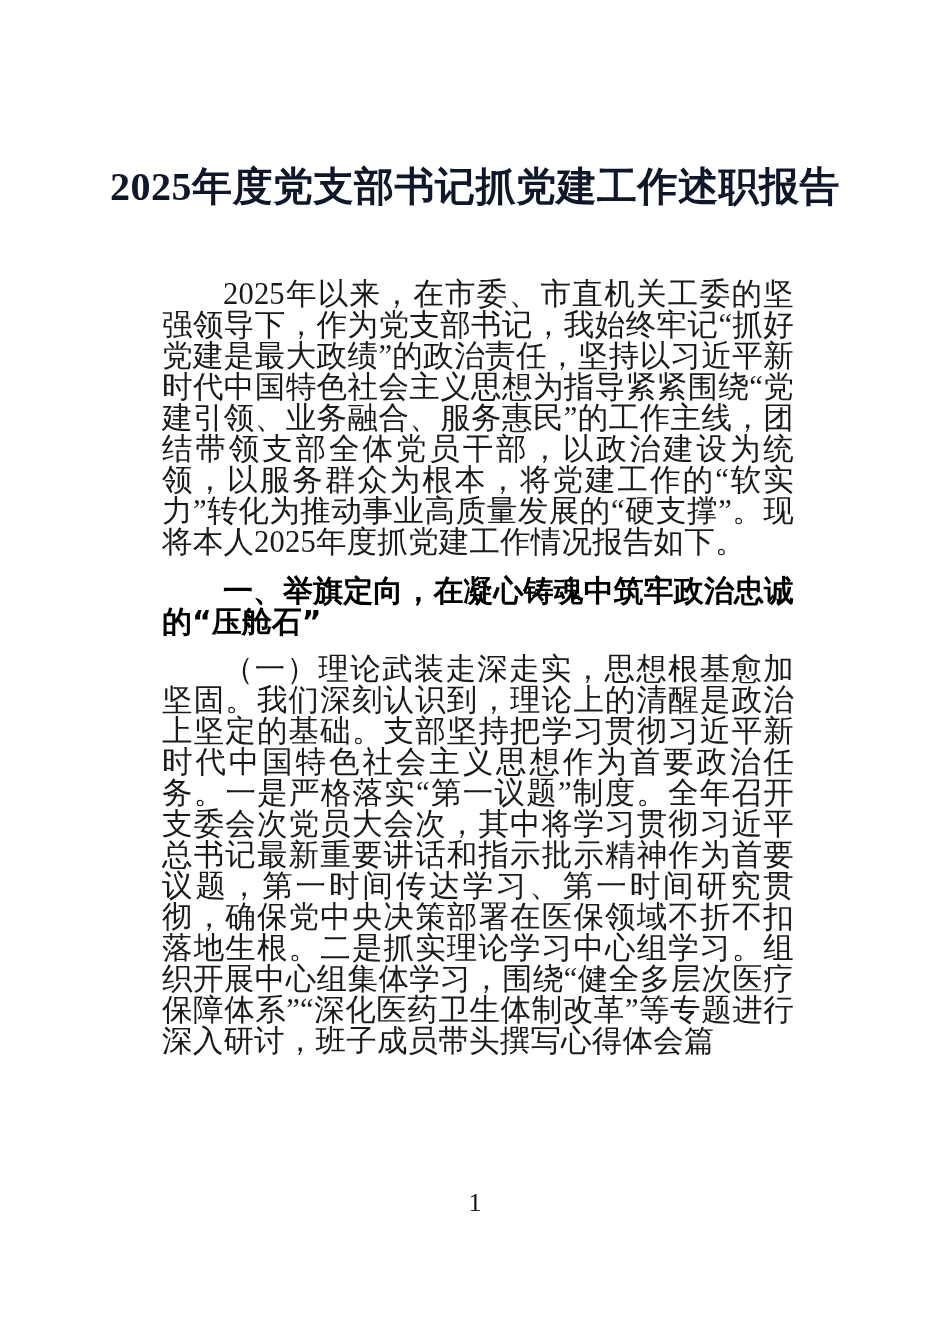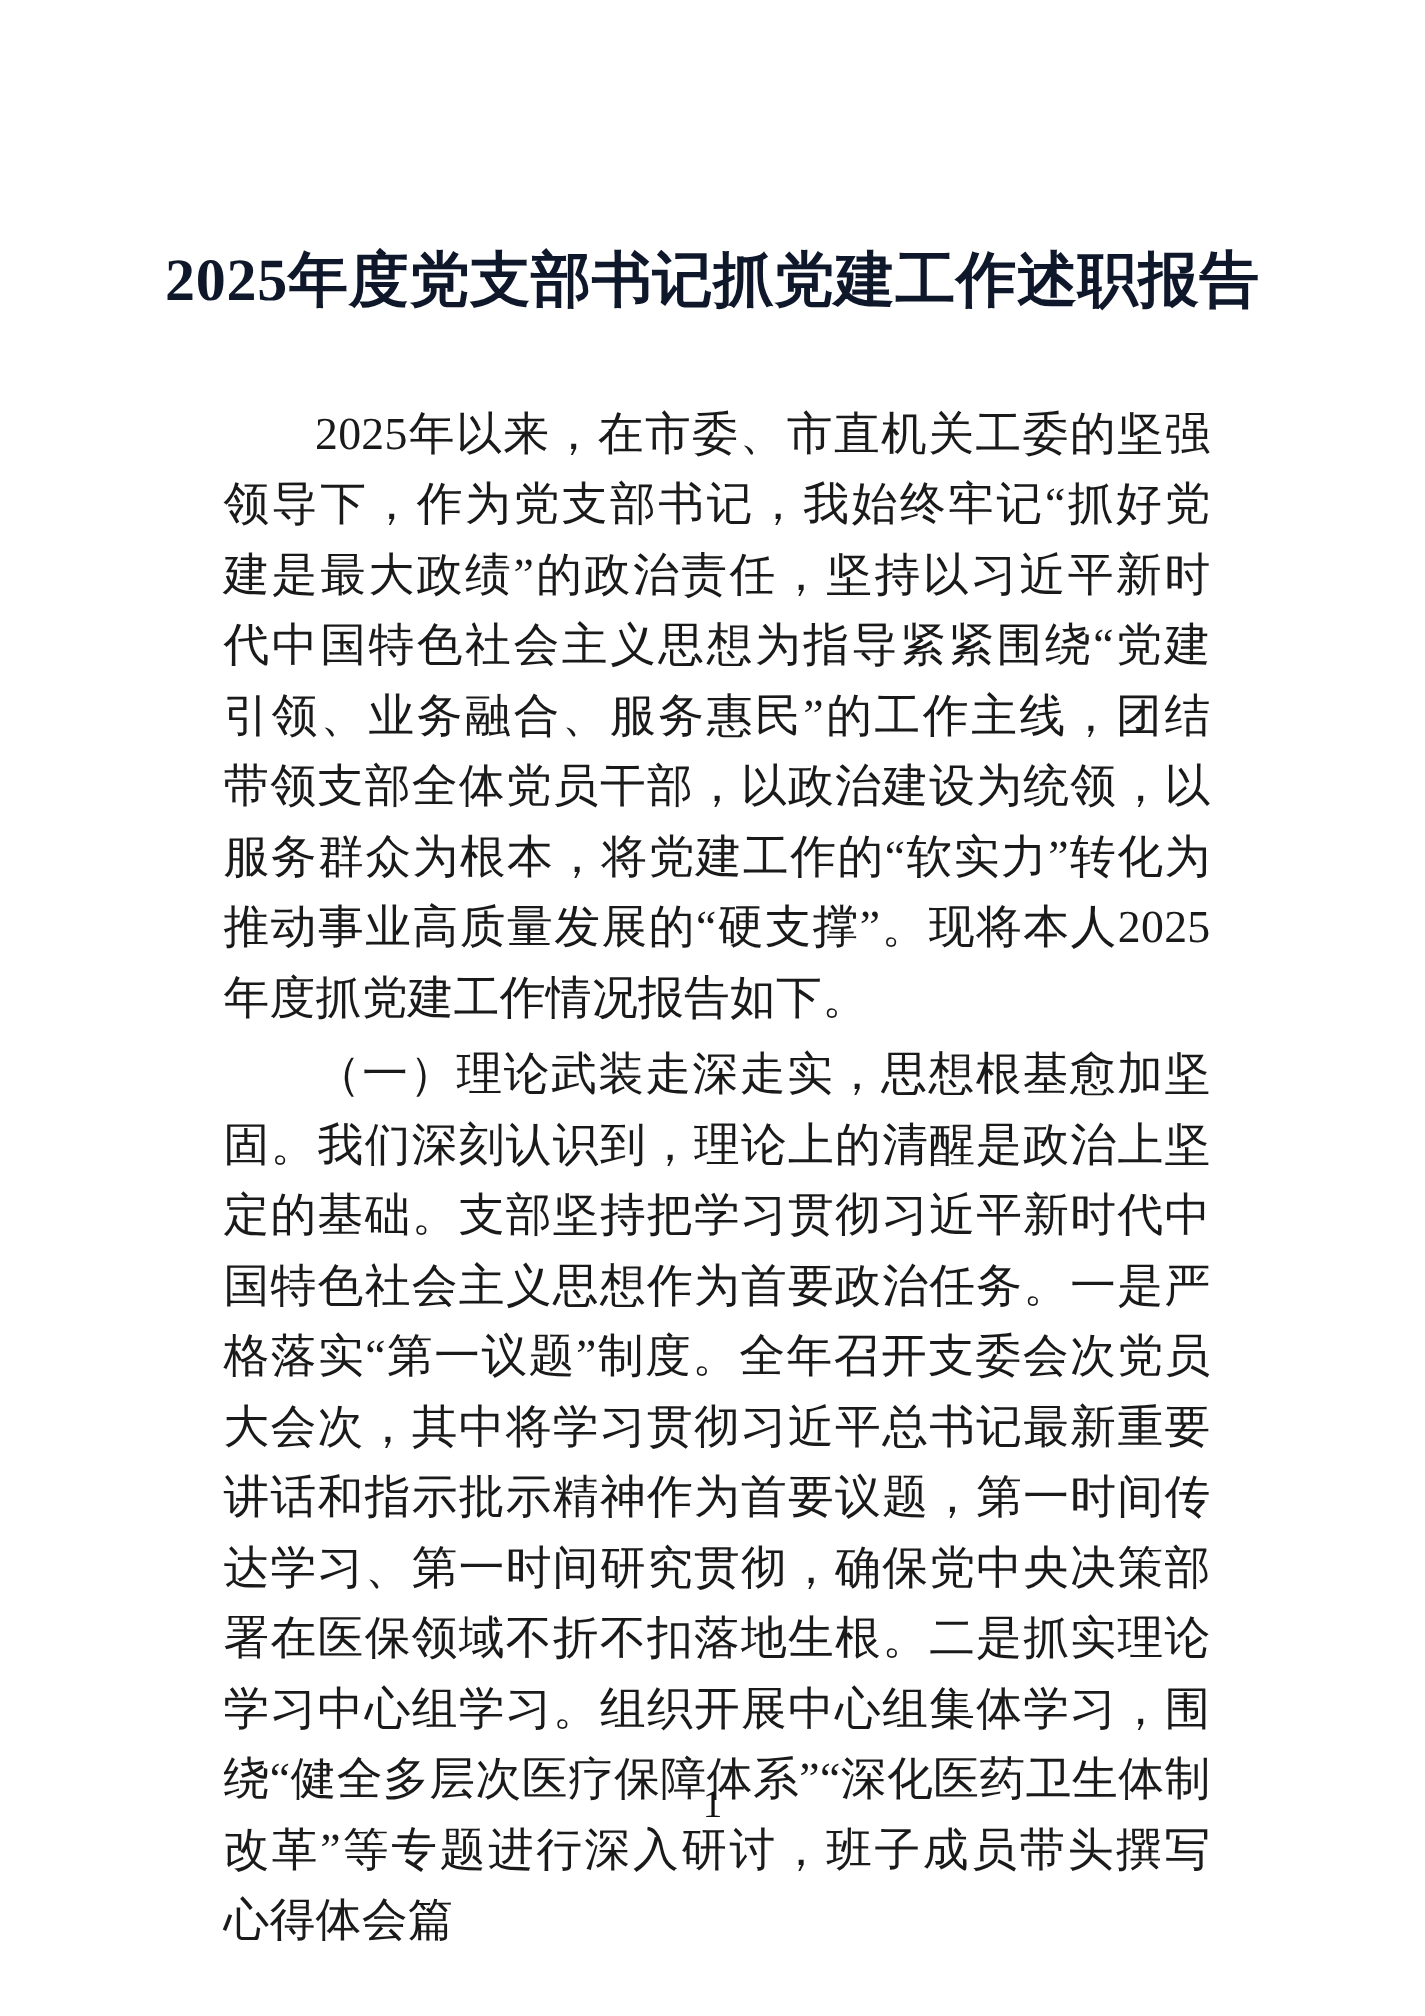--- a/index.html
+++ b/index.html
@@ -38,26 +38,26 @@
   .body-block {
     position: absolute;
     left: 145px;
     top: 262px;
     width: 666px;
   }
 
   .para {
     font-family: "Liberation Serif", "DejaVu Serif", serif;
     font-size: 30.5px;
-    line-height: 47px;
+    line-height: 31px;
     color: #1a1a1a;
     text-align: justify;
     text-justify: inter-character;
     text-indent: 61px;
-    margin: 4px;
+    margin: 17px;
     letter-spacing: 0.2px;
     word-break: break-all;
   }
 
   .para.heading {
     font-family: "DejaVu Sans", "Liberation Sans", sans-serif;
     font-weight: bold;
     font-size: 30px;
     letter-spacing: 0px;
     color: #000000;
@@ -78,19 +78,20 @@
 </head>
 <body>
 
 <div class="page">
 
   <div class="doc-title">2025年度党支部书记抓党建工作述职报告</div>
 
   <div class="body-block">
     <p class="para">2025年以来，在市委、市直机关工委的坚强领导下，作为党支部书记，我始终牢记“抓好党建是最大政绩”的政治责任，坚持以习近平新时代中国特色社会主义思想为指导紧紧围绕“党建引领、业务融合、服务惠民”的工作主线，团结带领支部全体党员干部，以政治建设为统领，以服务群众为根本，将党建工作的“软实力”转化为推动事业高质量发展的“硬支撑”。现将本人2025年度抓党建工作情况报告如下。</p>
 
+    <p class="para heading">一、举旗定向，在凝心铸魂中筑牢政治忠诚的“压舱石”</p>
 
     <p class="para">（一）理论武装走深走实，思想根基愈加坚固。我们深刻认识到，理论上的清醒是政治上坚定的基础。支部坚持把学习贯彻习近平新时代中国特色社会主义思想作为首要政治任务。一是严格落实“第一议题”制度。全年召开支委会次党员大会次，其中将学习贯彻习近平总书记最新重要讲话和指示批示精神作为首要议题，第一时间传达学习、第一时间研究贯彻，确保党中央决策部署在医保领域不折不扣落地生根。二是抓实理论学习中心组学习。组织开展中心组集体学习，围绕“健全多层次医疗保障体系”“深化医药卫生体制改革”等专题进行深入研讨，班子成员带头撰写心得体会篇</p>
   </div>
 
   <div class="page-number">1</div>
 
 </div>
 
 </body></html>

